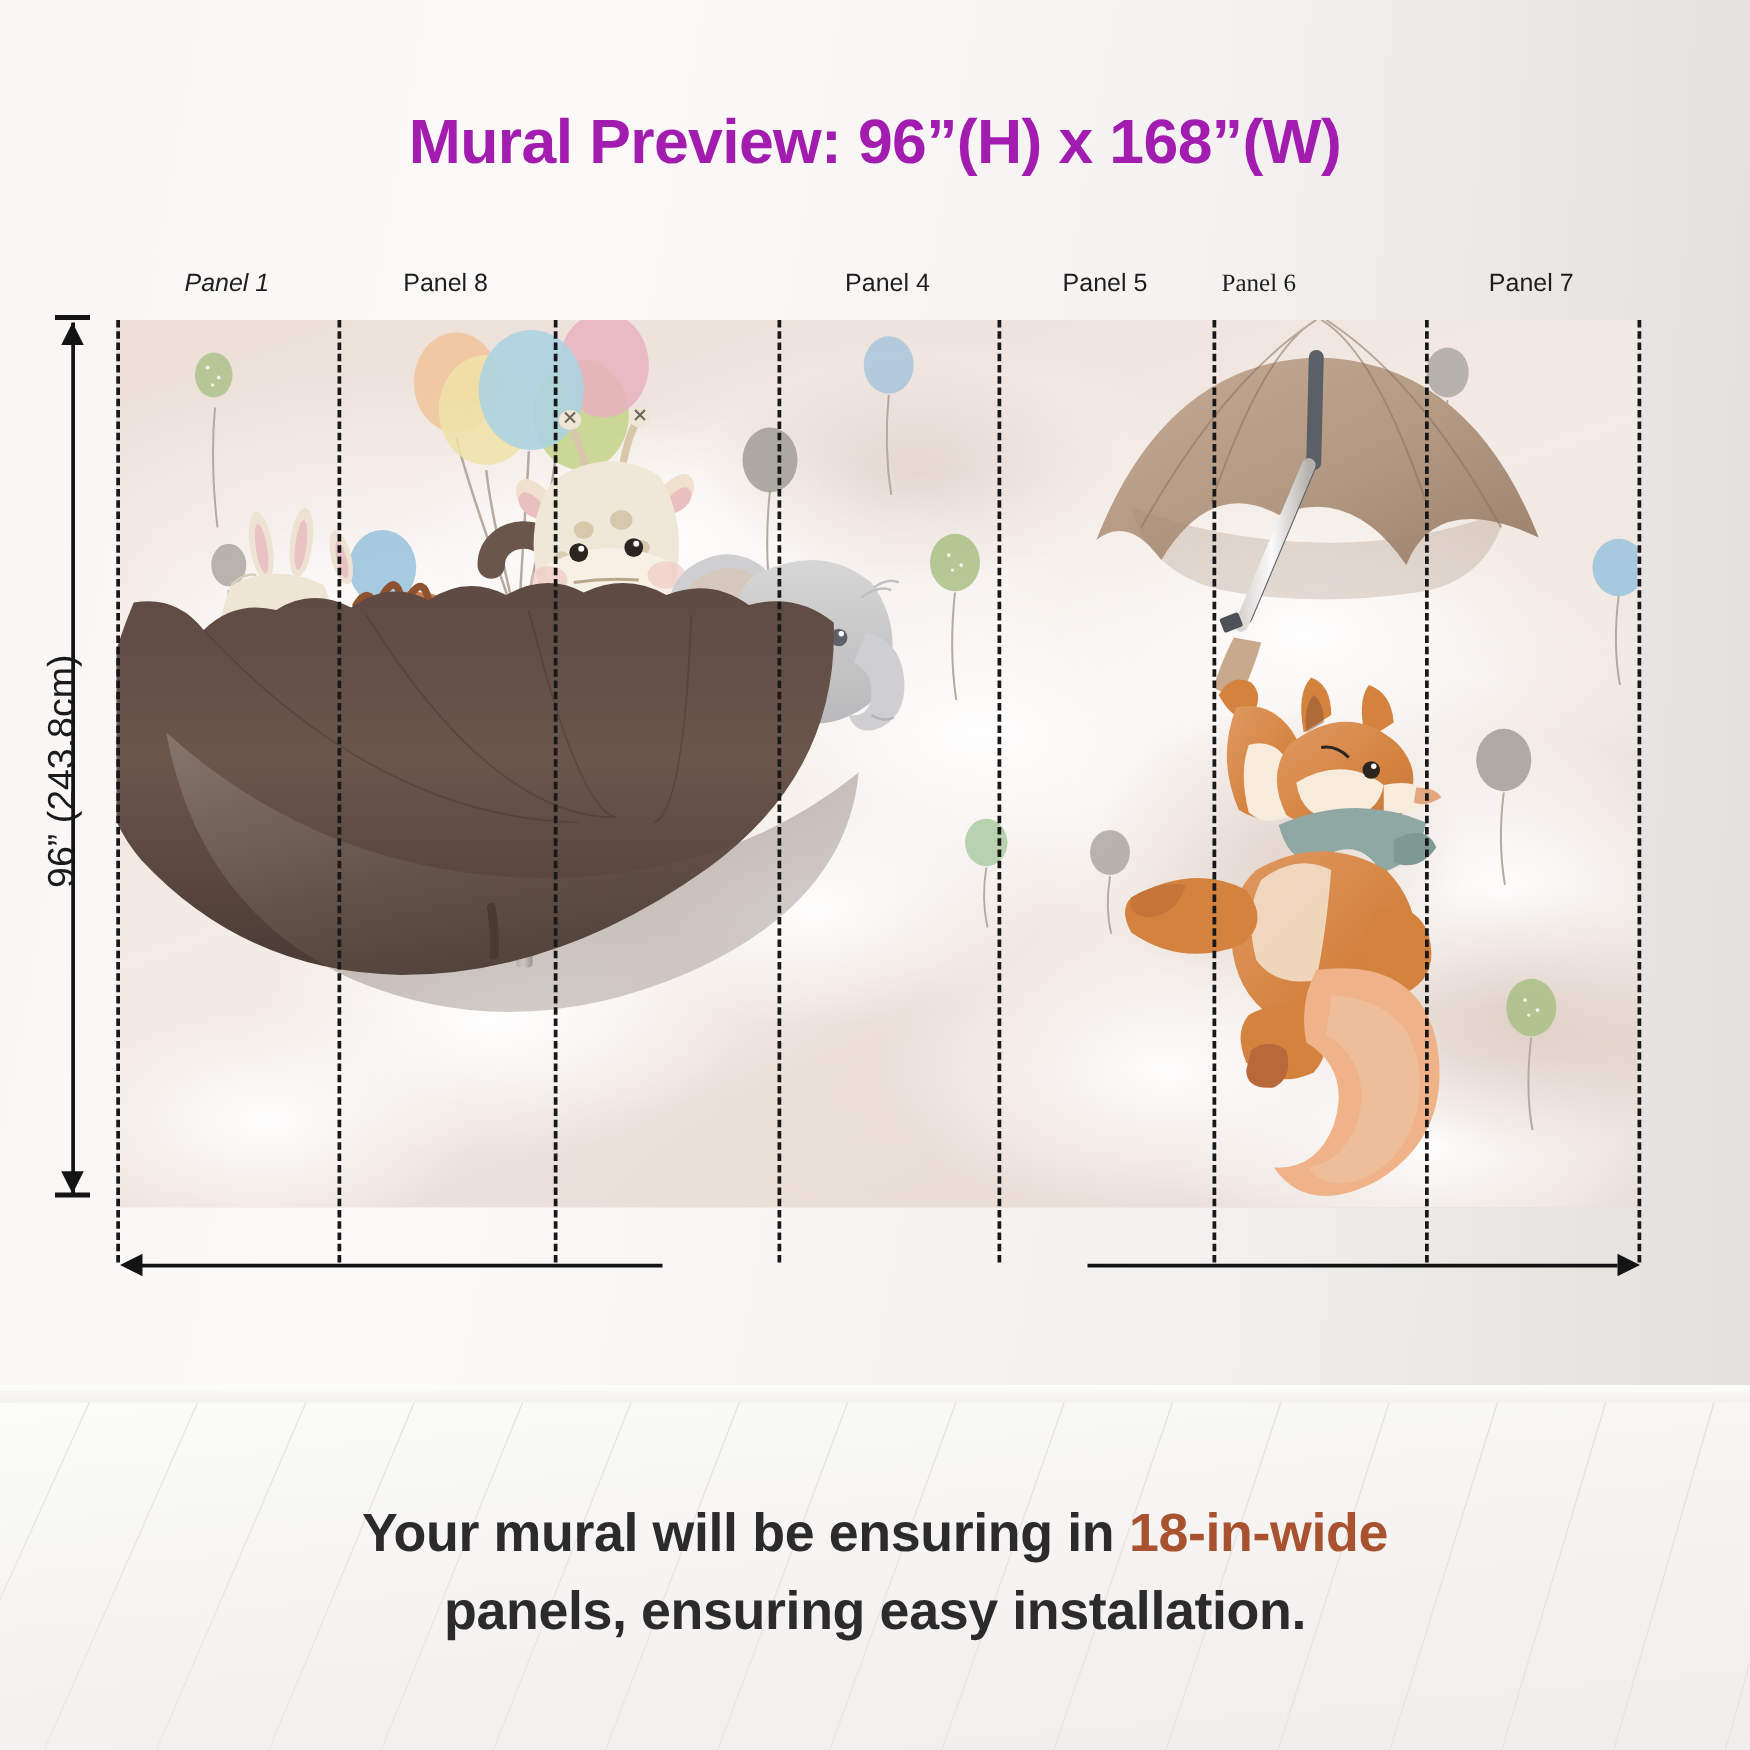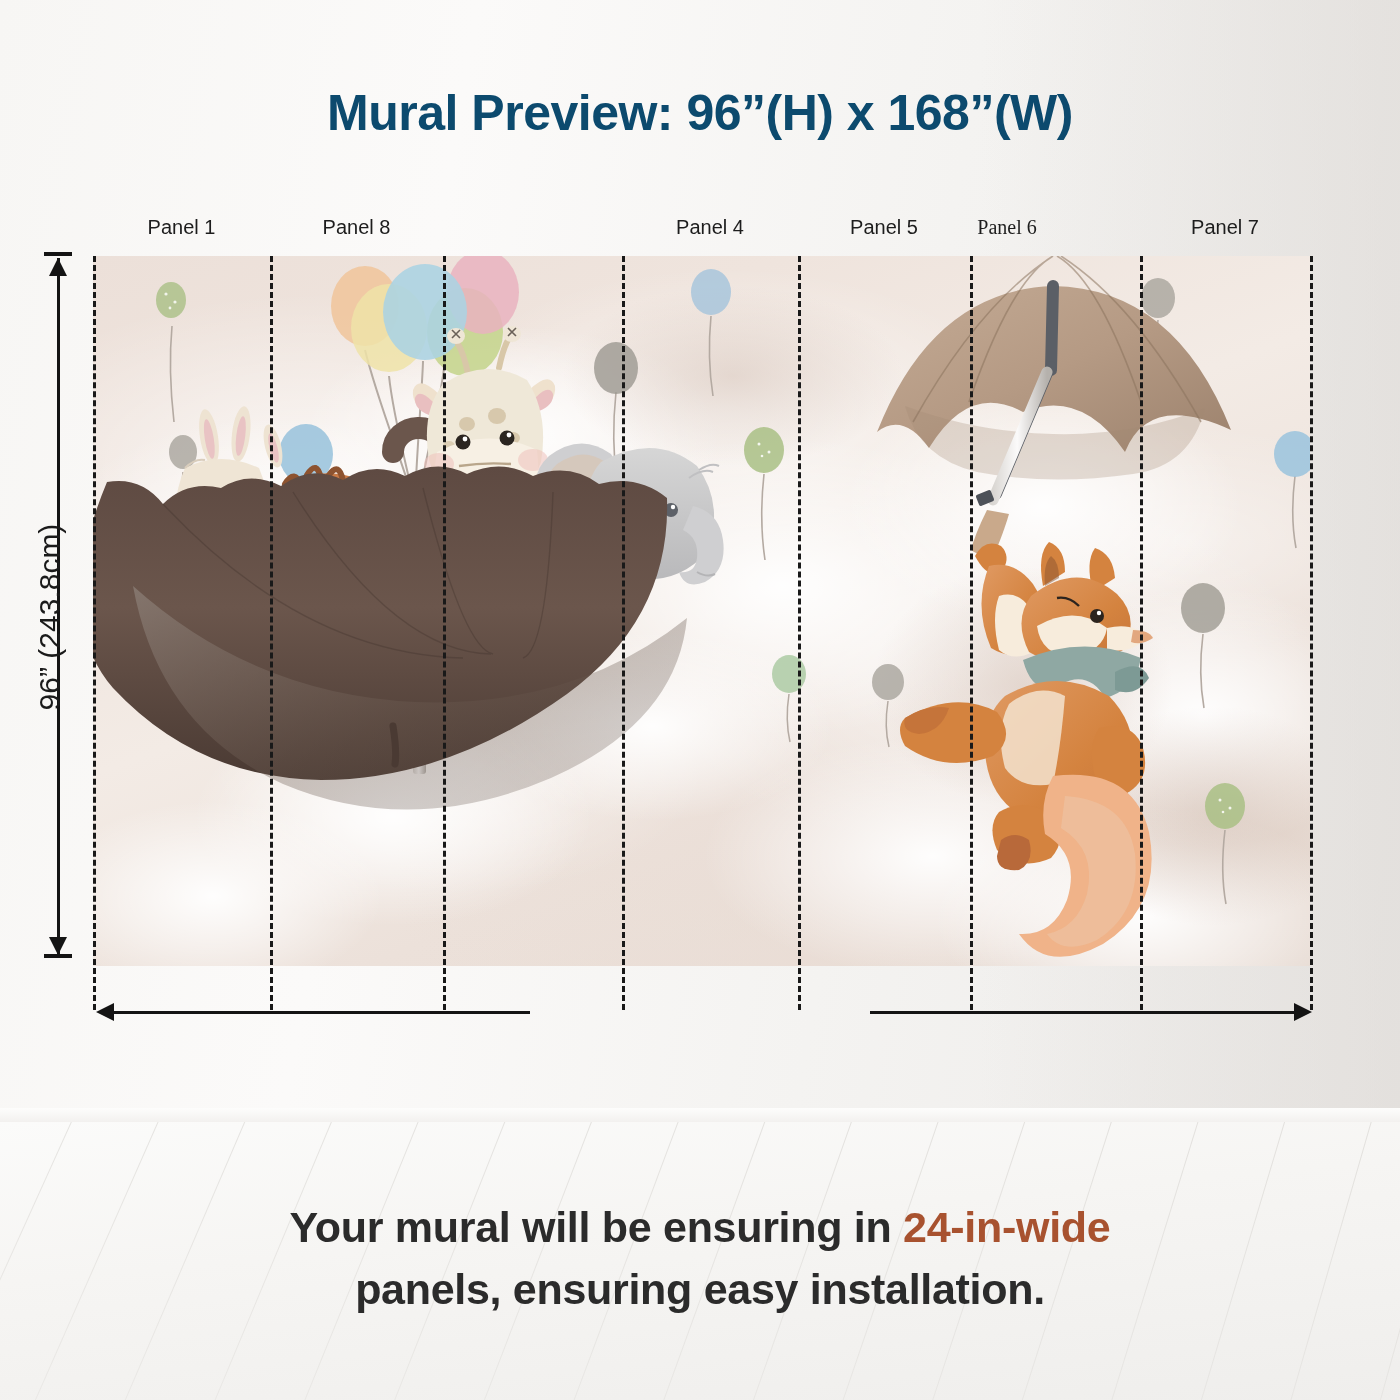--- a/index.html
+++ b/index.html
@@ -34,21 +34,21 @@
   .plank {
     position:absolute; top:-60px; width:1px; height:430px;
     background:linear-gradient(180deg,rgba(170,165,158,.30),rgba(190,186,180,.12));
     transform-origin:top center;
   }
 
   
   .title {
     position:absolute; left:0; top:84px; width:1400px;
     text-align:center; font-size:50px; font-weight:bold;
-    color:#0c4a6e; letter-spacing:-.5px;
+    color:#a21caf; letter-spacing:-.5px;
   }
 
   
   .panel-label {
     position:absolute; top:216px; font-size:20px; color:#1d1d1d;
     text-align:center; white-space:nowrap;
   }
 
   
   .mural {
@@ -148,21 +148,21 @@
         <div class="plank" style="left: 1216px; transform: rotate(17.2deg);"></div>
         <div class="plank" style="left: 1302px; transform: rotate(16.65deg);"></div>
         <div class="plank" style="left: 1388px; transform: rotate(16.1deg);"></div>
         <div class="plank" style="left: 1474px; transform: rotate(15.55deg);"></div>
       </div>
   </div>
 
   <div class="title">Mural Preview: 96”(H) x 168”(W)</div>
 
   <div id="panel-labels">
-      <div class="panel-label" style="left: 93px; width: 177px;">Panel 1</div>
+      <div class="panel-label" style="left: 93px; width: 177px; font-style: italic;">Panel 1</div>
       <div class="panel-label" style="left: 270px; width: 173px;">Panel 8</div>
       <div class="panel-label" style="left: 443px; width: 179px; margin-top: 40px;">Panel 3</div>
       <div class="panel-label" style="left: 622px; width: 176px;">Panel 4</div>
       <div class="panel-label" style="left: 798px; width: 172px;">Panel 5</div>
       <div class="panel-label" style="left: 922px; width: 170px; font-family: Liberation Serif, serif;">Panel 6</div>
       <div class="panel-label" style="left: 1140px; width: 170px;">Panel 7</div>
     </div>
 
   <div class="mural">
     <svg width="1217" height="710" viewBox="0 0 1217 710">
@@ -448,17 +448,17 @@
   <div class="arrowhead-down"></div>
   <div class="cap-bot"></div>
   <div class="vlabel">96” (243.8cm)</div>
 
   <div class="arrowhead-left"></div>
   <div class="hdim-l"></div>
   <div class="hdim-r"></div>
   <div class="arrowhead-right"></div>
 
   <div class="caption">
-    <div><span>Your mural will be ensuring in </span><span class="accent">24-in-wide</span></div>
+    <div><span>Your mural will be ensuring in </span><span class="accent">18-in-wide</span></div>
     <div>panels, ensuring easy installation.</div>
   </div>
 
 </div>
 
 </body></html>

